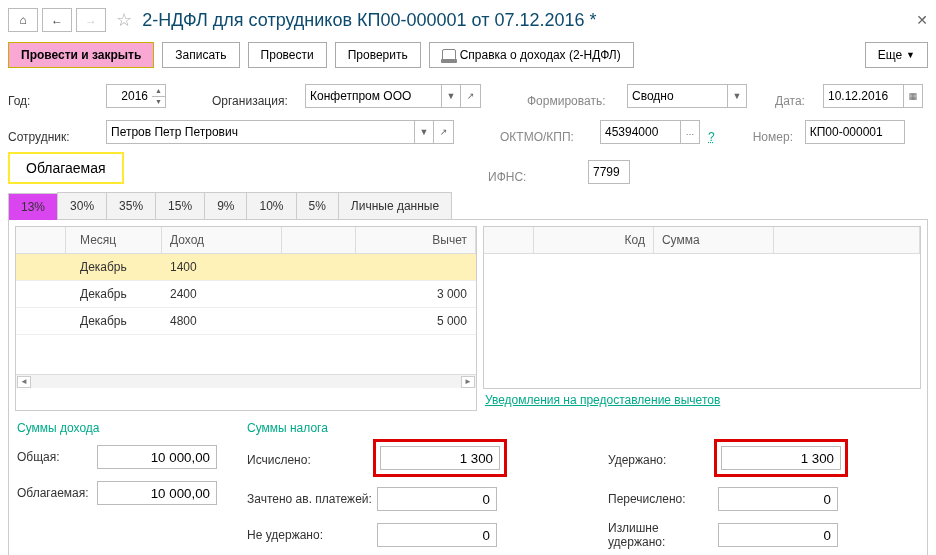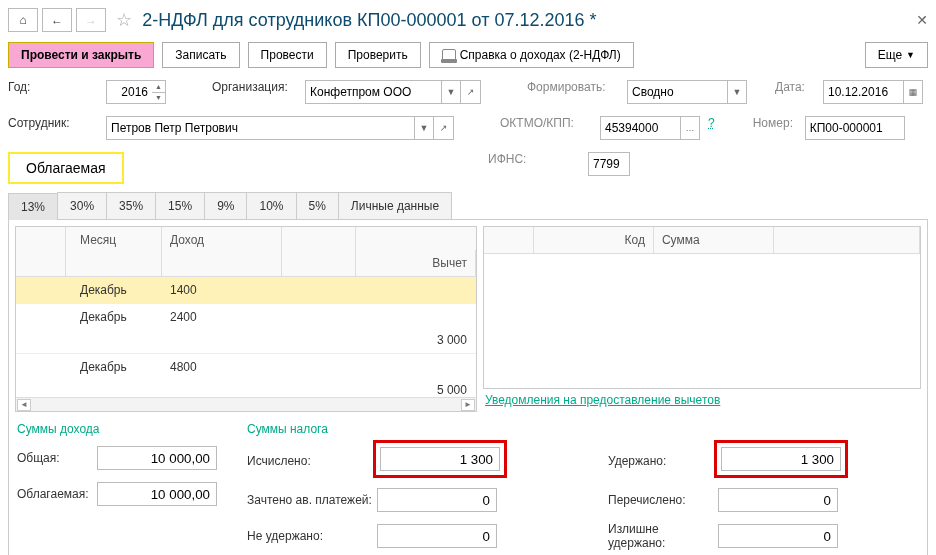--- a/index.html
+++ b/index.html
@@ -6,50 +6,50 @@
 body { font-family: Arial, sans-serif; font-size: 12px; color: #333; background: #fff; padding: 8px 8px 14px 8px; width: 936px; }
 .toolbar { display: flex; align-items: center; gap: 4px; margin-bottom: 10px; }
 .nav-btn { width: 30px; height: 24px; border: 1px solid #bbb; background: #fff; display: flex; align-items: center; justify-content: center; cursor: pointer; }
 .star { font-size: 18px; color: #aaa; margin: 0 6px; }
 .page-title { font-size: 18px; font-weight: normal; color: #0c4a6e; }
 .close-x { margin-left: auto; font-size: 14px; color: #666; cursor: pointer; }
 .action-row { display: flex; align-items: center; gap: 8px; margin-bottom: 12px; }
 .btn { height: 26px; padding: 0 12px; border: 1px solid #aaa; background: #fff; cursor: pointer; font-size: 12px; display: inline-flex; align-items: center; gap: 4px; }
 .btn-primary { background: #f9a8d4; border: 1px solid #caaf00; font-weight: bold; }
 .btn-more { margin-left: auto; }
-.form-row { display: flex; align-items: flex-start; gap: 8px; margin-bottom: 8px; min-height: 28px; }
+.form-row { display: flex; align-items: flex-end; gap: 8px; margin-bottom: 8px; min-height: 28px; }
 .lbl { color: #333; }
 .lbl-g { color: #888; }
 .field { height: 24px; border: 1px solid #bbb; padding: 0 4px; background: #fff; display: inline-flex; align-items: center; }
 .field input { border: none; outline: none; width: 100%; font-size: 12px; }
 .combo { display: inline-flex; }
 .combo .field { border-right: none; }
 .combo-btn { width: 20px; height: 24px; border: 1px solid #bbb; background: #fff; display: flex; align-items: center; justify-content: center; font-size: 9px; color: #666; cursor: pointer; }
 .combo-btn + .combo-btn { border-left: none; }
 .spinner { width: 14px; height: 24px; display: flex; flex-direction: column; }
 .spinner div { flex: 1; border: 1px solid #bbb; border-left: none; display: flex; align-items: center; justify-content: center; font-size: 7px; color: #666; cursor: pointer; }
 .spinner div:first-child { border-bottom: none; }
 .hl-btn { border: 2px solid #ffe932; padding: 6px 16px; background: #fff; font-size: 14px; cursor: pointer; }
 .q-link { color: #0a8; text-decoration: underline dotted; }
 .tabs { display: flex; border-bottom: 1px solid #ccc; margin-top: 8px; }
 .tab { padding: 6px 12px; border: 1px solid #ccc; border-bottom: none; background: #f3f3f3; margin-right: -1px; cursor: pointer; position: relative; }
-.tab.active { background: #e5e5e5; top: 1px; }
+.tab.active { background: #d946ef; top: 1px; }
 .panel { border: 1px solid #ccc; border-top: none; padding: 6px; }
 .split { display: flex; gap: 6px; }
 .pane { flex: 1; border: 1px solid #ccc; }
 .pane-left { flex: 1.05; }
 .grid-head { display: flex; background: #f9f9f9; border-bottom: 1px solid #ddd; }
 .grid-head > div { padding: 6px 8px; border-right: 1px solid #ddd; color: #555; }
 .grid-row { display: flex; border-bottom: 1px solid #eee; }
 .grid-row.sel { background: #fff2b8; }
 .grid-row > div { padding: 6px 8px; border-right: 1px solid transparent; }
 .col-gutter { width: 50px; }
 .col-month { width: 90px; margin-left: 6px; }
 .col-income { width: 120px; }
-.col-ded { width: 120px; text-align: right; margin-top: 23px; }
+.col-ded { width: 120px; text-align: right; }
 .col-spacer { flex: 1; }
 .col-code { width: 120px; text-align: right; }
 .col-sum { width: 120px; }
 .grid-body { height: 120px; overflow: hidden; }
 .scrollbar { height: 14px; border-top: 1px solid #ddd; background: #f3f3f3; display: flex; align-items: center; }
 .sb-arrow { width: 14px; height: 12px; border: 1px solid #ccc; background: #fff; margin: 0 1px; display: flex; align-items: center; justify-content: center; font-size: 8px; color: #777; }
 .sb-track { flex: 1; height: 8px; }
 .link-g { color: #0a8; text-decoration: underline; display: block; padding: 4px 2px; }
 .sums { display: flex; gap: 30px; margin-top: 10px; padding: 0 2px; }
 .sums-col { flex: 1; }

